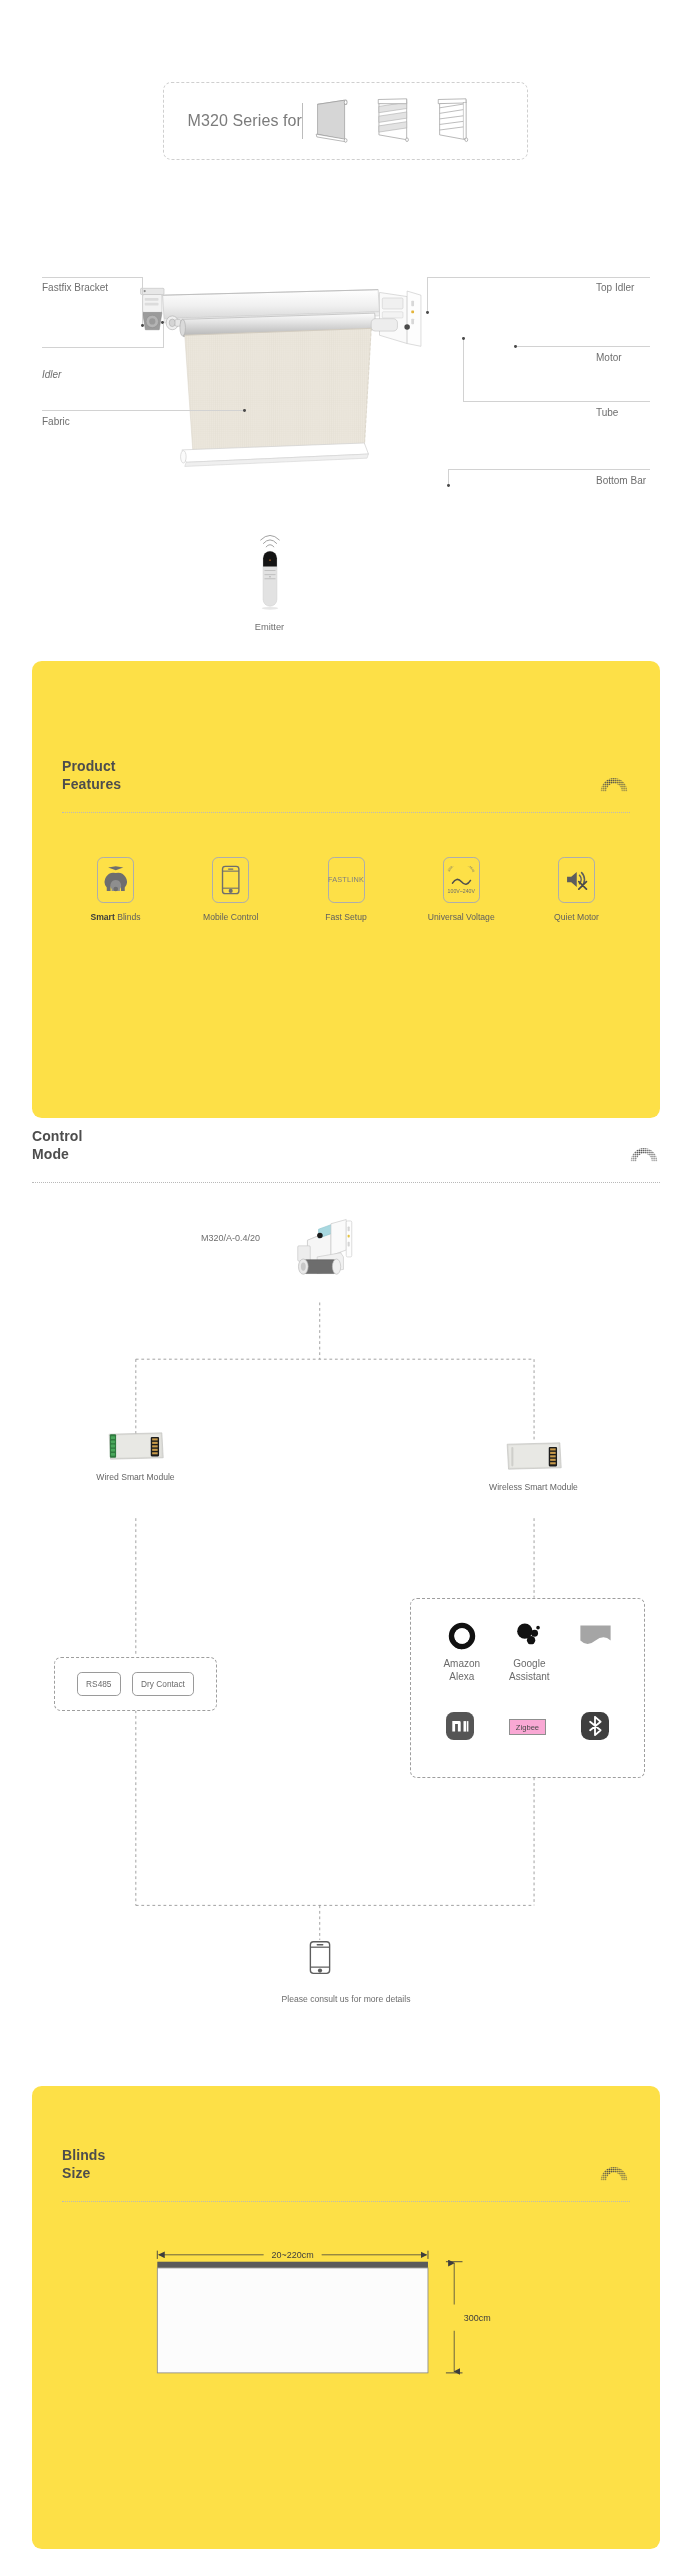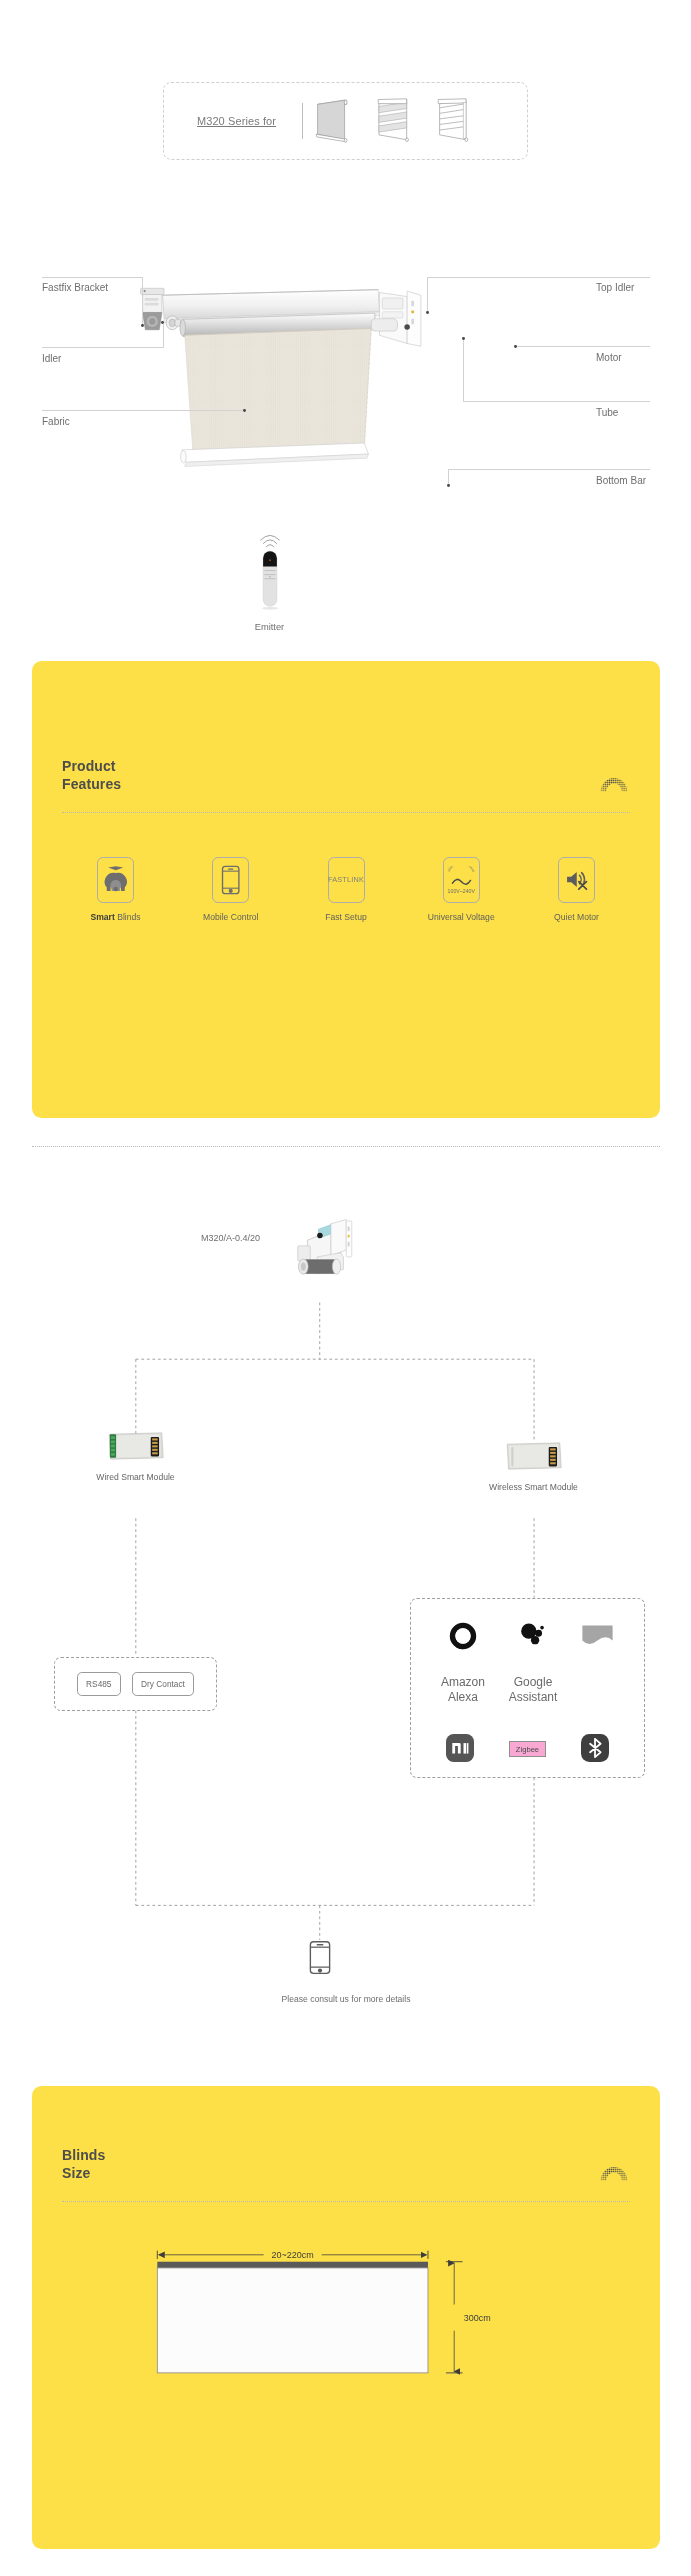--- a/index.html
+++ b/index.html
@@ -22,22 +22,22 @@
 
   
   .series-band {
     position: absolute; left: 163px; top: 82px;
     width: 365px; height: 78px;
     border: 0.7px dashed #cfcfcf;
     border-radius: 8.3px;
     display: flex; align-items: center;
   }
   .series-label {
-    font-size: 11px; color: #7b7b7b; letter-spacing: 0.1px;
-    width: 138px; text-align: center; padding-left: 7px; text-decoration: underline;
+    font-size: 16px; color: #7b7b7b; letter-spacing: 0.1px;
+    width: 138px; text-align: right; padding-left: 7px;
   }
   .series-div { width:0.7px; height: 36px; background:#bcbcbc; margin: 0 9.7px 0 0; }
   .series-icons { display:flex; gap: 16.6px; align-items:center; }
   .blindicon { width: 43px; height: 46px; display:block; }
 
   
   .diagram { position: absolute; left: 0; top: 263px; width: 692px; height: 387px; }
   .lead-label {
     position: absolute; font-size: 10px; color: #6e6e6e; white-space: nowrap;
   }
@@ -89,21 +89,21 @@
   .module-img { width: 61px; height: 32px; display:block; margin: 0 auto; }
 
   .pill {
     border:0.7px solid #9a9a9a; border-radius:4.8px;
     font-size: 8.3px; color:#6a6a6a;
     padding: 6.2px 8.3px; background:#fff; white-space:nowrap;
   }
   .dashbox { border: 0.7px dashed #9e9e9e; border-radius: 7px; background:#fff; }
 
   .eco-cell { text-align:center; }
-  .eco-label { font-size: 12px; color:#6a6a6a; line-height:1.25; margin-top:21px; }
+  .eco-label { font-size: 10px; color:#6a6a6a; line-height:1.25; margin-top:4px; }
 
   .zigbee-chip {
     border:0.7px solid #8f8f8f; border-radius:0; font-size:7.6px; color:#4a4a4a;
     padding: 2.8px 6.2px; display:inline-block; background:#f9a8d4;
   }
 
   .consult { text-align:center; font-size: 8.6px; color:#6d6d6d; }
 
   
   .size-diagram { position:relative; margin: 39px auto 0; width: 387px; height: 138px; }
@@ -222,21 +222,21 @@
     </svg>
 
     <div class="lead-rule" style="left:42px; top:14px; width:101px;"></div>
     <div class="lead-vert" style="left:142px; top:14px; height:48px;"></div>
     <div class="dot" style="left:141px; top:61px;"></div>
     <div class="lead-label" style="left:42px; top:19.4px;">Fastfix Bracket</div>
 
     <div class="lead-rule" style="left:42px; top:84px; width:121px;"></div>
     <div class="lead-vert" style="left:163px; top:61px; height:23.5px;"></div>
     <div class="dot" style="left:161px; top:58px;"></div>
-    <div class="lead-label" style="left:42px; top:90px;">Idler</div>
+    <div class="lead-label" style="left:42px; top:106px;font-style:italic;">Idler</div>
 
     <div class="lead-rule" style="left:42px; top:147px; width:203px;"></div>
     <div class="dot" style="left:243px; top:146px;"></div>
     <div class="lead-label" style="left:42px; top:153px;">Fabric</div>
 
     <div class="lead-rule" style="left:427px; top:14px; width:223px;"></div>
     <div class="lead-vert" style="left:427px; top:14px; height:36px;"></div>
     <div class="dot" style="left:426px; top:48px;"></div>
     <div class="lead-label" style="left:596px; top:19.4px;">Top Idler</div>
 
@@ -355,20 +355,37 @@
             <path d="M20 18 L31 29 M31 18 L20 29" stroke="#4a4a4a" stroke-width="2.4" stroke-linecap="round"></path>
           </svg>
         </div>
         <div class="feat-label"><b></b><span>Quiet Motor</span></div>
       </div>
 
     </div>
   </div>
 
   <div class="open-section" style="top:1128px;">
+    <div class="open-head">
+      <div class="sec-title">
+        <span>Control</span>
+        <span>Mode</span>
+      </div>
+      <svg class="arch-logo" style="position:absolute;right:0;bottom:1.4px;" viewBox="0 0 46 30">
+        <defs>
+          <pattern id="ht2" width="3" height="3" patternUnits="userSpaceOnUse">
+            <circle cx="1.5" cy="1.5" r="1.05" fill="#4a4a4a"></circle>
+          </pattern>
+          <mask id="archmask2">
+            <path d="M4 29 A19 19 0 0 1 42 29 L34 29 A11 11 0 0 0 12 29 Z" fill="#fff"></path>
+          </mask>
+        </defs>
+        <rect x="0" y="0" width="46" height="30" fill="url(#ht2)" mask="url(#archmask2)"></rect>
+      </svg>
+    </div>
     <div class="open-rule">
         <div class="dotline"></div>
       </div>
   </div>
 
   <div style="position:absolute; left:0; top:1214px; width:692px; height:802px;">
 
     <div style="position:absolute; left:201px; top:19.4px; font-size:9px; color:#6e6e6e;">M320/A-0.4/20</div>
     <svg style="position:absolute; left:277px; top:0px;" width="90" height="90" viewBox="0 0 130 130">
       <path d="M44 38 L78 24 L92 18 L92 62 L78 68 L44 68 Z" fill="#f0f0f0" stroke="#c9c9c9" stroke-width="1"></path>

